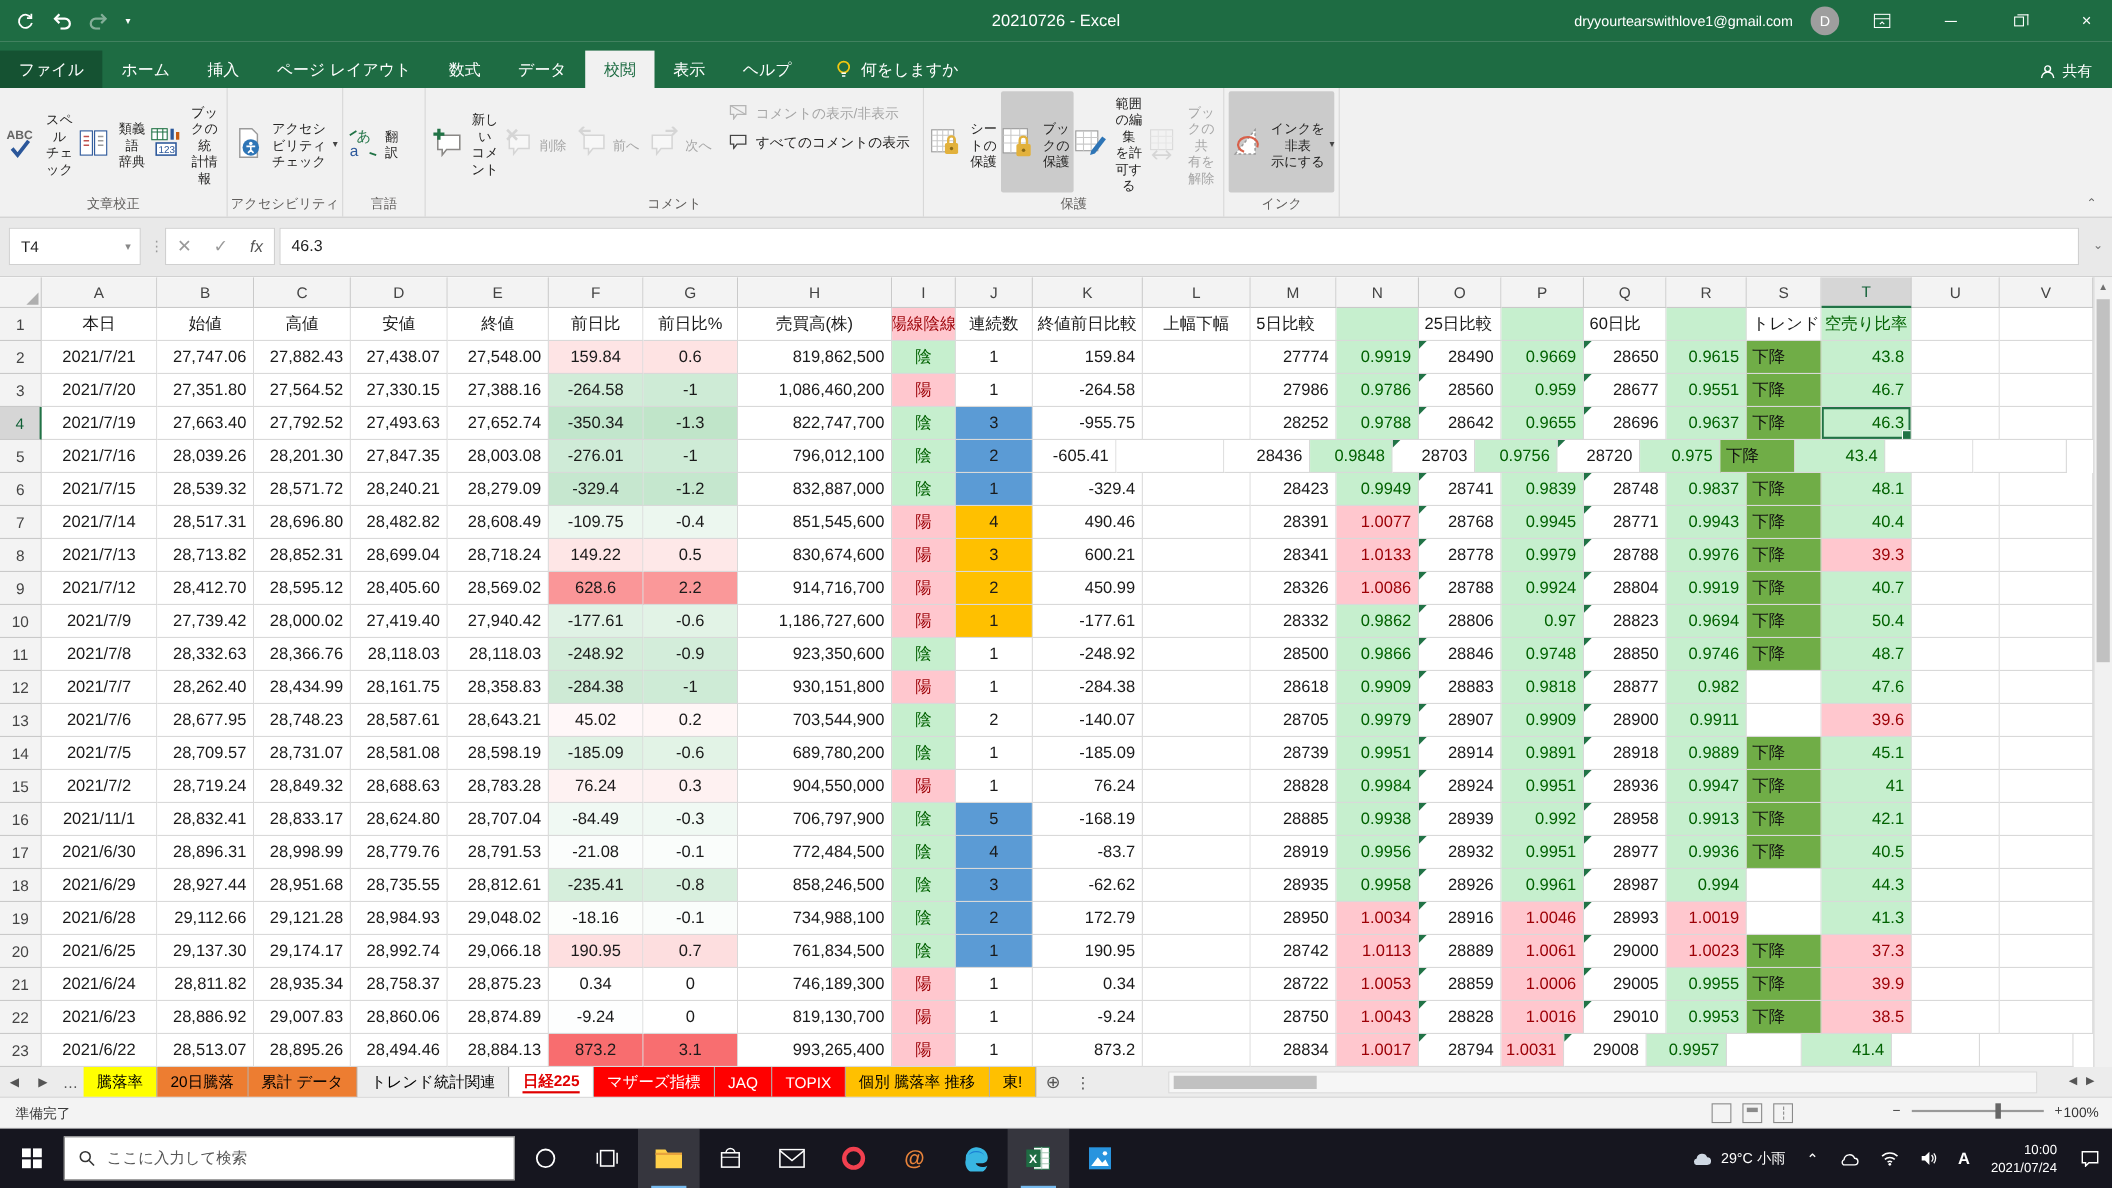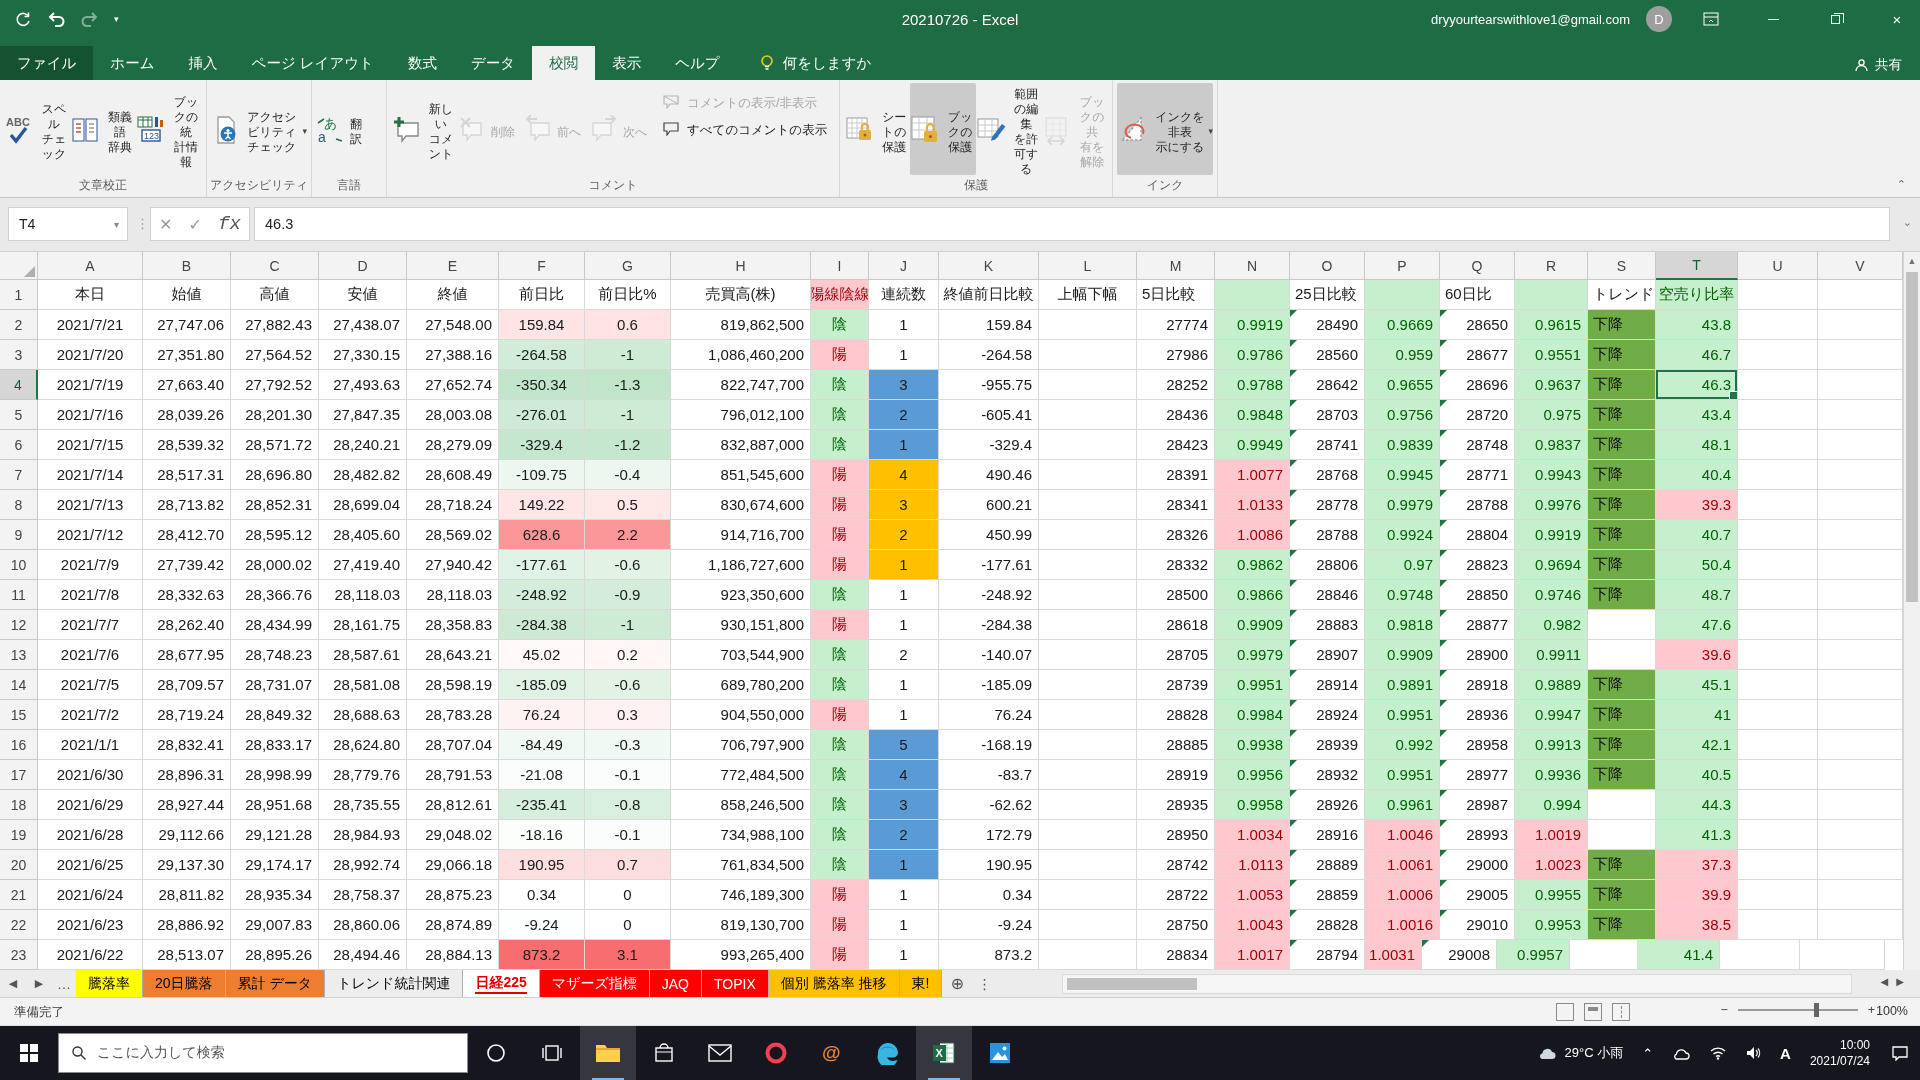--- a/index.html
+++ b/index.html
@@ -39,21 +39,21 @@
   .stackitem{display:flex;align-items:center;gap:6px;font-size:12.5px;color:#252423;}
   .stackitem.disabled{color:#A6A6A6;}
   #ribbon-collapse{position:absolute;right:14px;bottom:6px;color:#666;font-size:11px;}
   .dropcaret{font-size:9px;color:#444;margin-top:-2px;}
   
   #fbar{position:absolute;left:0;top:198px;width:1920px;height:54px;background:#E9E9E9;border-bottom:1px solid #CFCFCF;}
   #namebox{position:absolute;left:8px;top:9px;width:120px;height:34px;background:#fff;border:1px solid #D0D0D0;display:flex;align-items:center;padding-left:10px;font-size:14px;color:#222;}
   #namebox .caret{margin-left:auto;margin-right:8px;color:#888;font-size:10px;}
   #fbar-dots{position:absolute;left:136px;top:18px;color:#999;font-size:13px;letter-spacing:1px;}
   #fxbtns{position:absolute;left:150px;top:9px;width:100px;height:34px;background:#fff;border:1px solid #D0D0D0;display:flex;align-items:center;justify-content:space-around;color:#9a9a9a;}
-  #fxbtns .fx{font-family:Liberation Mono, monospace;font-style:italic;color:#555;font-size:19px;text-align:center;}
+  #fxbtns .fx{font-family:Liberation Sans, sans-serif;font-style:italic;color:#555;font-size:15px;text-align:center;}
   #finput{position:absolute;left:254px;top:9px;width:1636px;height:34px;background:#fff;border:1px solid #D0D0D0;display:flex;align-items:center;padding-left:10px;font-size:14.5px;color:#222;}
   #fbar-caret{position:absolute;right:8px;top:18px;color:#777;font-size:11px;}
   
   #sheet{position:absolute;left:0;top:252px;width:1903px;height:718px;background:#fff;overflow:hidden;}
   .grow{display:flex;height:30px;}
   #letters{height:28px;display:flex;}
   .cl{background:#F3F3F3;border-right:1px solid #C9C9C9;border-bottom:1px solid #C9C9C9;color:#444;font-size:14px;display:flex;align-items:center;justify-content:center;}
   .cl.sel{background:#D6D6D6;color:#0E5E34;border-bottom:2px solid #217346;}
   #corner{width:38px;position:relative;background:#F3F3F3;border-right:1px solid #C9C9C9;border-bottom:1px solid #C9C9C9;}
   #corner:after{content:"";position:absolute;right:2px;bottom:2px;border-bottom:11px solid #AFAFAF;border-left:11px solid transparent;}
@@ -501,21 +501,21 @@
       <div class="cell a-c" style="width: 105px;">2021/7/16</div>
       <div class="cell a-r" style="width: 88px;">28,039.26</div>
       <div class="cell a-r" style="width: 88px;">28,201.30</div>
       <div class="cell a-r" style="width: 88px;">27,847.35</div>
       <div class="cell a-r" style="width: 92px;">28,003.08</div>
       <div class="cell a-c" style="background: rgb(207, 235, 215); width: 86px;">-276.01</div>
       <div class="cell a-c" style="background: rgb(206, 235, 214); width: 86px;">-1</div>
       <div class="cell a-r" style="width: 140px;">796,012,100</div>
       <div class="cell a-c good" style="width: 58px;">陰</div>
       <div class="cell a-c sblue" style="width: 70px;">2</div>
-      <div class="cell a-r" style="width: 100px;">-605.41</div>
+      <div class="cell a-r" style="width: 76px;">-605.41</div>
       <div class="cell a-l" style="width: 98px;"></div>
       <div class="cell a-r" style="width: 78px;">28436</div>
       <div class="cell a-r good" style="width: 75px;">0.9848</div>
       <div class="cell a-r corner-mark" style="width: 75px;">28703</div>
       <div class="cell a-r good" style="width: 75px;">0.9756</div>
       <div class="cell a-r corner-mark" style="width: 75px;">28720</div>
       <div class="cell a-r good" style="width: 73px;">0.975</div>
       <div class="cell a-l trendbg" style="width: 68px;">下降</div>
       <div class="cell a-r good" style="width: 82px;">43.4</div>
       <div class="cell a-l" style="width: 80px;"></div>
@@ -766,21 +766,21 @@
       <div class="cell a-r good" style="width: 75px;">0.9951</div>
       <div class="cell a-r corner-mark" style="width: 75px;">28936</div>
       <div class="cell a-r good" style="width: 73px;">0.9947</div>
       <div class="cell a-l trendbg" style="width: 68px;">下降</div>
       <div class="cell a-r good" style="width: 82px;">41</div>
       <div class="cell a-l" style="width: 80px;"></div>
       <div class="cell a-l" style="width: 85px;"></div>
     </div>
     <div class="grow">
       <div class="rn">16</div>
-      <div class="cell a-c" style="width: 105px;">2021/1/1</div>
+      <div class="cell a-c" style="width: 105px;">2021/11/1</div>
       <div class="cell a-r" style="width: 88px;">28,832.41</div>
       <div class="cell a-r" style="width: 88px;">28,833.17</div>
       <div class="cell a-r" style="width: 88px;">28,624.80</div>
       <div class="cell a-r" style="width: 92px;">28,707.04</div>
       <div class="cell a-c" style="background: rgb(240, 249, 243); width: 86px;">-84.49</div>
       <div class="cell a-c" style="background: rgb(240, 249, 243); width: 86px;">-0.3</div>
       <div class="cell a-r" style="width: 140px;">706,797,900</div>
       <div class="cell a-c good" style="width: 58px;">陰</div>
       <div class="cell a-c sblue" style="width: 70px;">5</div>
       <div class="cell a-r" style="width: 100px;">-168.19</div>

